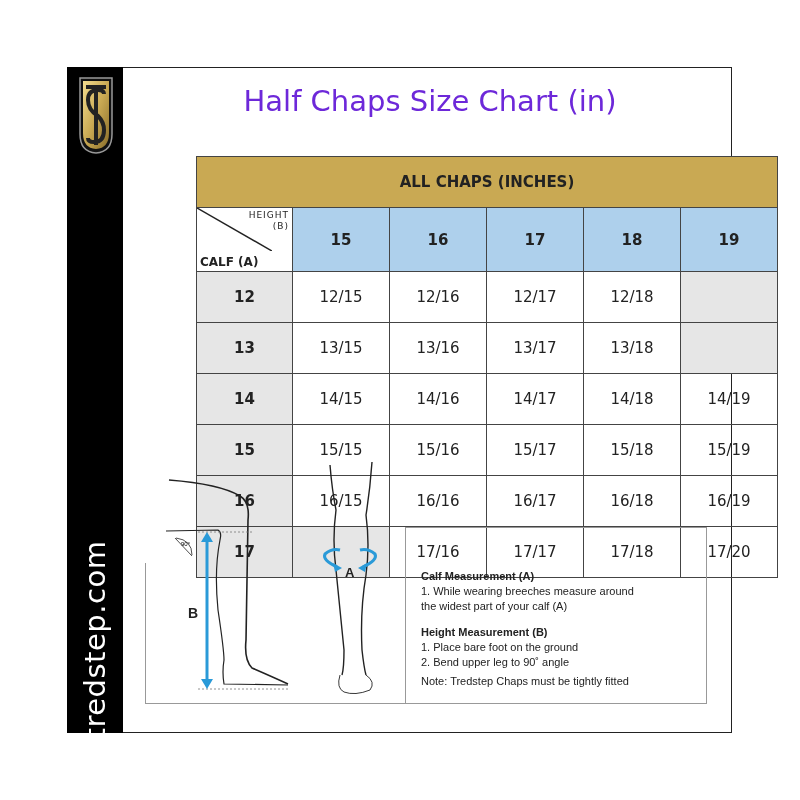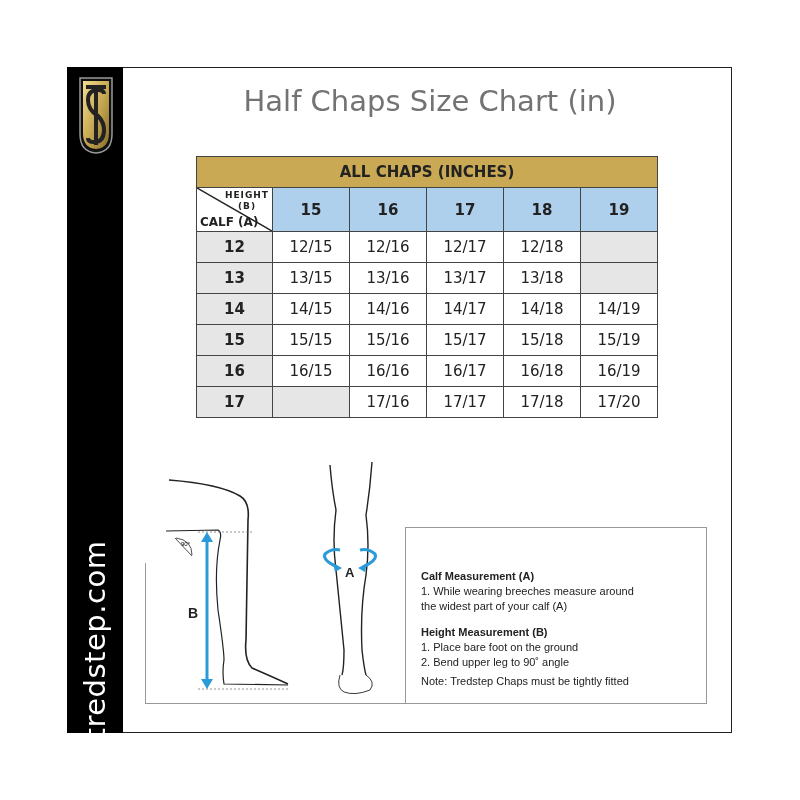--- a/index.html
+++ b/index.html
@@ -1,29 +1,29 @@
 <!DOCTYPE html>
 <html><head>
 <meta charset="utf-8">
 <style>
   html,body{margin:0;padding:0;background:#fff;}
   body{width:800px;height:800px;position:relative;overflow:hidden;font-family:"Liberation Sans",sans-serif;}
   .frame{position:absolute;left:67px;top:67px;width:665px;height:666px;border:1.5px solid #222;box-sizing:border-box;background:#fff;}
   .sidebar{position:absolute;left:67px;top:67px;width:56px;height:666px;background:#000;}
   .logo{position:absolute;left:78px;top:76px;width:36px;height:78px;}
   .site{position:absolute;left:95px;top:640px;transform-origin:0 0;transform:rotate(-90deg) translate(-50%,-50%);color:#fff;font-size:29px;letter-spacing:0.5px;white-space:nowrap;font-family:"DejaVu Sans",sans-serif;font-weight:normal;}
-  .title{position:absolute;left:130px;top:84px;width:600px;text-align:center;font-size:29px;color:#737373;font-family:"DejaVu Sans",sans-serif;font-weight:normal;}
+  .title{position:absolute;left:130px;top:84px;width:600px;text-align:center;font-size:29px;color:#6d28d9;font-family:"DejaVu Sans",sans-serif;font-weight:normal;}
   table.chart{position:absolute;left:196px;top:156px;border-collapse:collapse;font-family:"DejaVu Sans",sans-serif;}
-  table.chart td{border:1.5px solid #444;text-align:center;font-size:15px;color:#222;padding:0;}
+  table.chart td{border:1.5px solid #444;text-align:center;font-size:15px;color:#222;padding:10px;}
   .tr-title td{background:#c9a953;height:30px;font-weight:bold;font-size:15px;color:#222;}
   .tr-head td{height:43px;}
   .hcell{background:#aed0ec;font-weight:bold;font-size:16px;width:76px;}
   .corner{width:75px;position:relative;background:#fff;}
   .corner svg{position:absolute;left:0;top:0;}
-  .c-h{position:absolute;right:3px;top:2px;font-size:9px;font-weight:bold;letter-spacing:1px;line-height:11px;}
+  .c-h{position:absolute;right:3px;top:2px;font-size:9px;font-weight:normal;letter-spacing:1px;line-height:11px;text-align:right;}
   .c-c{position:absolute;left:3px;bottom:2px;font-size:12px;font-weight:bold;}
   .rowh{background:#e6e6e6;font-weight:bold;font-size:16px;}
   .data td{height:30px;margin-left:46px;}
   .empty{background:#e6e6e6;}
   .infobox{position:absolute;left:405px;top:527px;width:302px;height:177px;border:1px solid #999;box-sizing:border-box;}
   .info{position:absolute;left:421px;top:545px;font-size:11px;color:#222;line-height:15px;font-family:"Liberation Sans",sans-serif;margin-top:24px;}
   .info .h{font-weight:bold;}
   .info p{margin:0;}
   .gap{height:11px;}
   .gap2{height:4px;}

